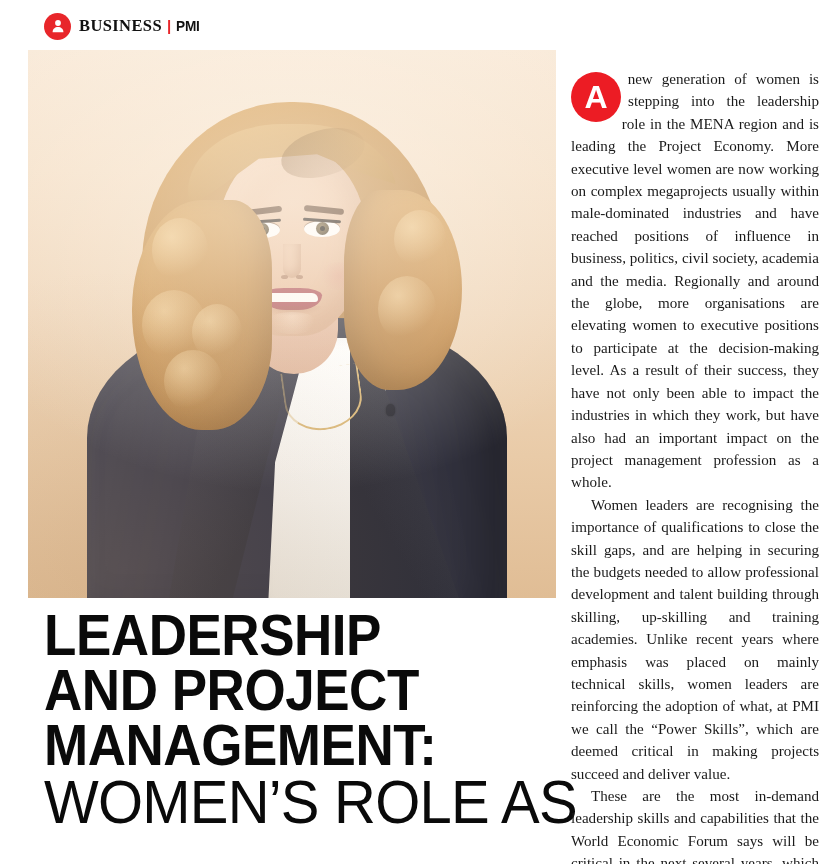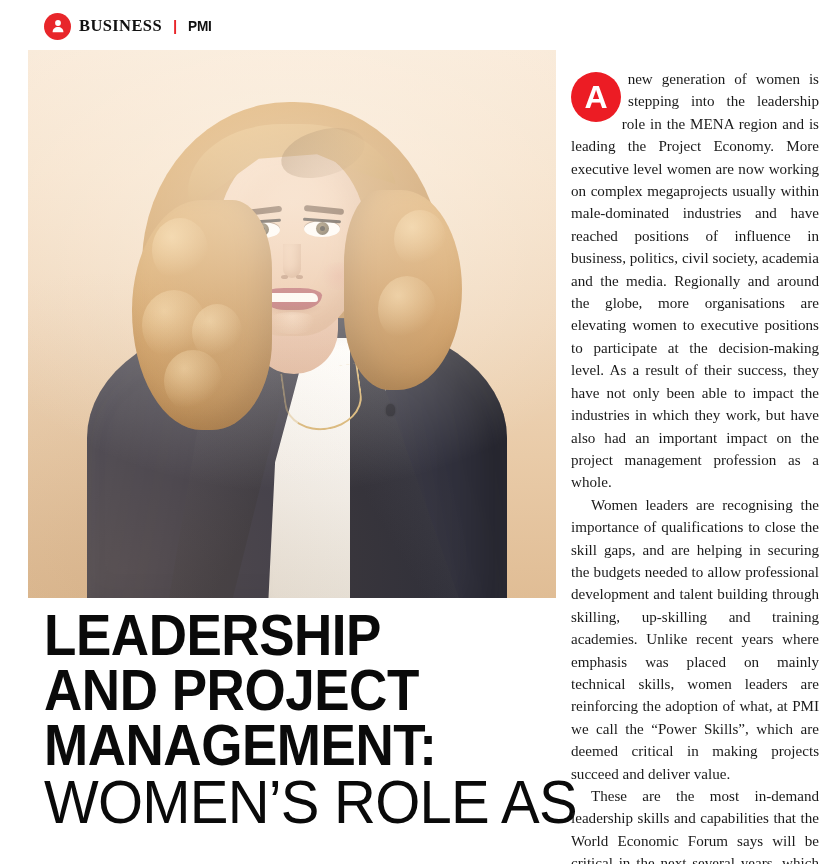--- a/index.html
+++ b/index.html
@@ -33,21 +33,21 @@
     background: #e8262a;
     display: flex;
     align-items: center;
     justify-content: center;
     flex: 0 0 auto;
   }
   .kicker-badge svg { display: block; }
   .kicker-text {
     display: flex;
     align-items: baseline;
-    gap: 11px;
+    gap: 5px;
     white-space: nowrap;
     text-align: center;
   }
   .kicker-business {
     font-family: "Liberation Serif", serif;
     font-weight: bold;
     font-size: 16.5px;
     letter-spacing: 0.4px;
     color: #111111;
   }

